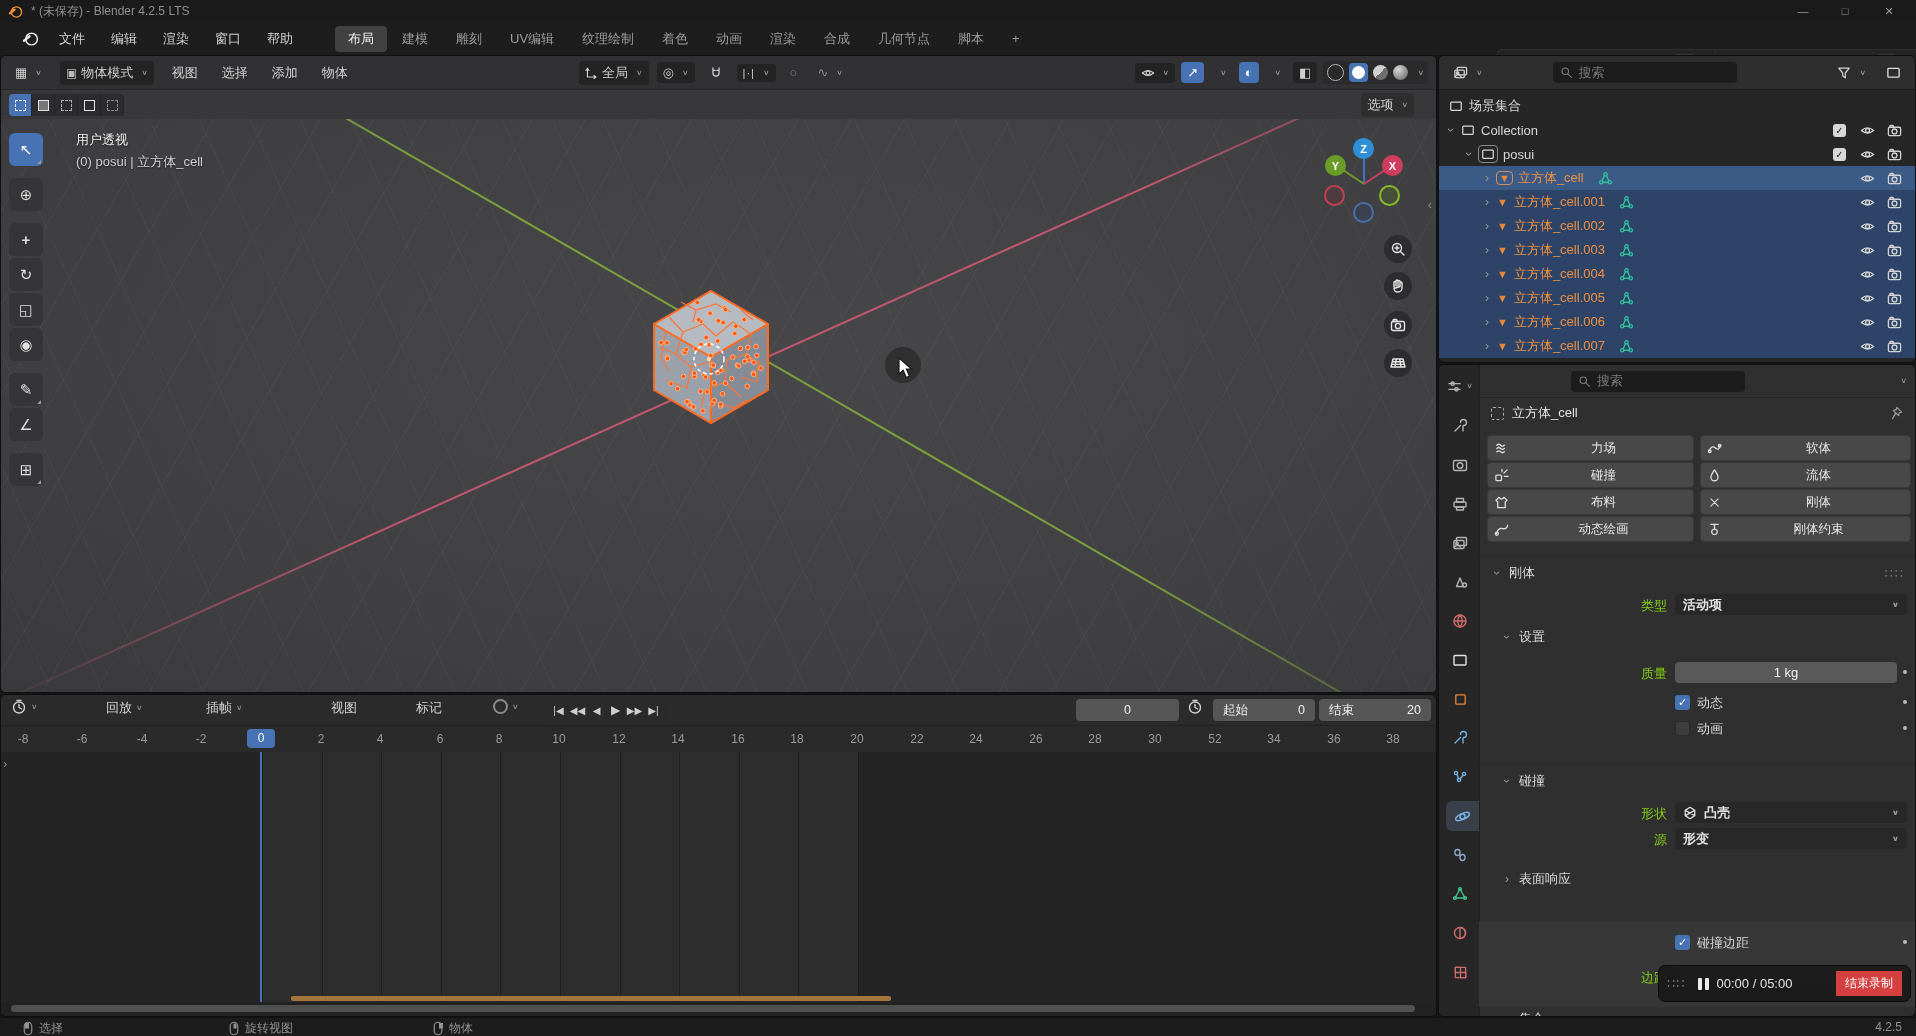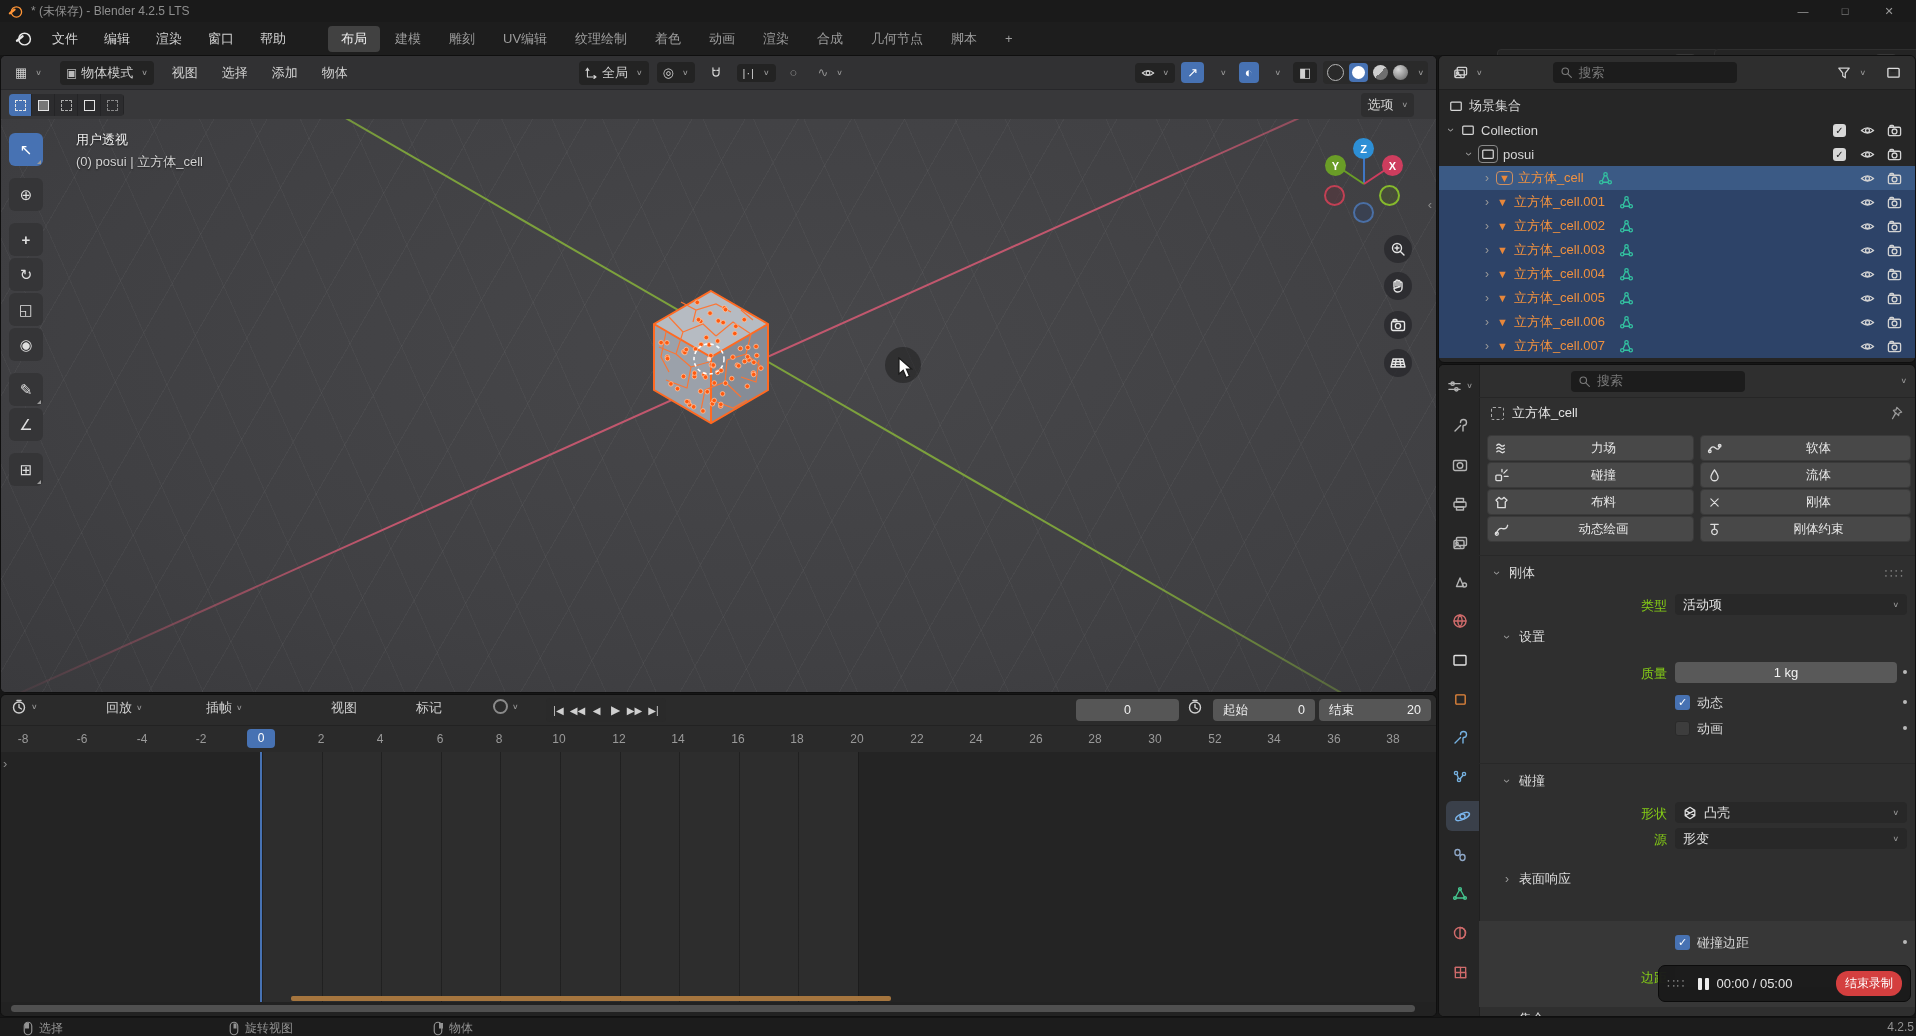--- a/index.html
+++ b/index.html
@@ -9,21 +9,21 @@
   .abs{position:absolute;}
   .hrow{display:flex;align-items:center;}
   svg.s{display:block;fill:none;stroke:currentColor;stroke-width:1.4;stroke-linecap:round;stroke-linejoin:round;}
   svg.s .f{fill:currentColor;stroke:none;}
   .chev{font-size:9px;color:#9a9a9a;margin-left:4px;transform:scaleY(.8);}
   .tw{color:#9a9a9a;font-size:12px;display:inline-block;width:12px;text-align:center;}
   .rot{display:inline-block;transform:rotate(90deg);}
   
   #titlebar{left:0;top:0;width:1916px;height:22px;background:#1a1a1a;display:flex;align-items:center;padding-left:8px;box-sizing:border-box;color:#8f8f8f;font-size:12px;gap:8px;}
   #titlebar .winbtn{position:absolute;top:0;width:34px;height:22px;text-align:center;line-height:22px;color:#9a9a9a;font-size:11px;}
-  #menubar{left:0;top:22px;width:1916px;height:33px;background:#1d1d1d;display:flex;align-items:center;padding:0 13px;box-sizing:border-box;gap:2px;}
+  #menubar{left:0;top:22px;width:1916px;height:33px;background:#1d1d1d;display:flex;align-items:center;padding:0 20px;box-sizing:border-box;gap:2px;}
   .menu-item{padding:4px 12px;border-radius:4px;color:#d2d2d2;}
   .ws-tab{padding:4px 13px;border-radius:4px;color:#9d9d9d;}
   .ws-tab.active{background:#414141;color:#efefef;}
   .idwidget{display:flex;align-items:center;background:#242424;border:1px solid #2f2f2f;border-radius:4px;height:22px;padding:0 6px;gap:6px;color:#d5d5d5;}
   .idwidget .seg{background:#383838;border-radius:3px;padding:1px 4px;color:#bbb;}
   
   .region{position:absolute;border:1px solid #0f0f0f;border-radius:6px;overflow:hidden;box-sizing:border-box;}
   #viewport{left:0;top:55px;width:1437px;height:638px;background:#3f3f42;}
   #outliner{left:1438px;top:55px;width:478px;height:308px;background:#262626;}
   #properties{left:1438px;top:364px;width:478px;height:653px;background:#2f2f2f;}
@@ -65,35 +65,35 @@
   .rcol{position:absolute;color:#d2d2d2;}
   .chkw{width:13px;height:13px;background:#d8d8d8;border-radius:3px;color:#222;font-size:10px;display:flex;align-items:center;justify-content:center;font-weight:bold;}
   
   #ptabs{position:absolute;left:0;top:0;width:40px;height:653px;background:#262626;border-right:1px solid #202020;}
   .ptab{position:absolute;left:5px;width:32px;height:30px;display:flex;align-items:center;justify-content:center;color:#b4b4b4;}
   .ptab.on{background:#3a404a;border-radius:6px 0 0 6px;left:7px;width:33px;color:#79b2e8;}
   #pcontent{position:absolute;left:40px;top:0;right:0;bottom:0;}
   .prow{position:absolute;left:0;right:0;height:26px;}
   .plabel{position:absolute;left:0;width:188px;text-align:right;top:4px;color:#84cc16;}
   .pfield{position:absolute;left:196px;top:1px;height:21px;border-radius:4px;display:flex;align-items:center;box-sizing:border-box;}
-  .dd{background:#282828;color:#e0e0e0;padding:0 8px;justify-content:space-between;}
+  .dd{background:#282828;color:#e0e0e0;padding:0 8px;justify-content:space-between;font-weight:bold;}
   .slider{background:#595959;color:#f2f2f2;justify-content:center;}
   .adot{position:absolute;right:8px;top:9px;width:4px;height:4px;border-radius:50%;background:#b9b9b9;}
   .chk{width:15px;height:15px;border-radius:3px;display:flex;align-items:center;justify-content:center;font-size:11px;color:#fff;}
   .chk.on{background:#4772b3;}
   .chk.off{background:#3d3d3d;border:1px solid #2a2a2a;box-sizing:border-box;}
   .phead{position:absolute;left:0;right:0;height:24px;display:flex;align-items:center;gap:6px;color:#dcdcdc;padding-left:12px;}
   .physbtn{position:absolute;height:24px;background:#484848;border:1px solid #3a3a3a;border-radius:4px;display:flex;align-items:center;color:#e8e8e8;font-size:12.5px;}
   .physbtn .bicon{width:26px;display:flex;justify-content:center;color:#ddd;}
   .physbtn .blabel{flex:1;text-align:center;}
   .sep{position:absolute;left:0;right:0;height:1px;background:#282828;}
   
   #recbar{position:absolute;left:179px;top:600px;width:253px;height:37px;background:rgba(26,26,26,.96);border:1px solid #0c0c0c;border-radius:7px;display:flex;align-items:center;padding:0 8px;gap:8px;box-sizing:border-box;}
   .pbar{width:4px;height:12px;background:#ededed;border-radius:1px;}
-  #recstop{background:#d43f3f;color:#fff;border-radius:12px;padding:4px 9px;font-size:12px;}
+  #recstop{background:#d43f3f;color:#fff;border-radius:0;padding:4px 9px;font-size:12px;}
   
   #tl-header{height:30px;background:#2b2b2b;position:relative;border-bottom:1px solid #222;}
   .tl-item{position:absolute;top:4px;display:flex;align-items:center;color:#d0d0d0;}
   .tfield{position:absolute;top:4px;height:22px;background:#565656;border-radius:4px;color:#f0f0f0;display:flex;align-items:center;justify-content:space-between;padding:0 10px;box-sizing:border-box;font-size:12.5px;}
   #tl-ruler{height:27px;background:#2a2a2a;position:relative;border-bottom:1px solid #1e1e1e;}
   .rnum{position:absolute;top:6px;width:28px;text-align:center;color:#9a9a9a;font-size:12px;}
   #tl-body{position:absolute;left:0;right:0;top:57px;height:252px;background:#242424;}
   #tl-range{position:absolute;left:260px;width:596px;top:0;bottom:0;background:rgba(255,255,255,.045);
     border-left:1px solid #1c1c1c;border-right:1px solid #1c1c1c;
     background-image:repeating-linear-gradient(90deg, rgba(0,0,0,.28) 0 1px, transparent 1px 59.6px);}
@@ -1211,15 +1211,15 @@
         </svg>
       <span>旋转视图</span>
       </span>
     <span class="sbitem" style="left:432px">
       <svg class="s" width="12" height="15">
           <use href="#i-mouse"></use>
           <rect x="7" y="2" width="4" height="5.5" class="f"></rect>
         </svg>
       <span>物体</span>
       </span>
-    <span class="sbitem" style="right:2px;left:auto">4.2.5</span>
+    <span class="sbitem" style="right:14px;left:auto">4.2.5</span>
   </div>
 </div>
 
 </body></html>

